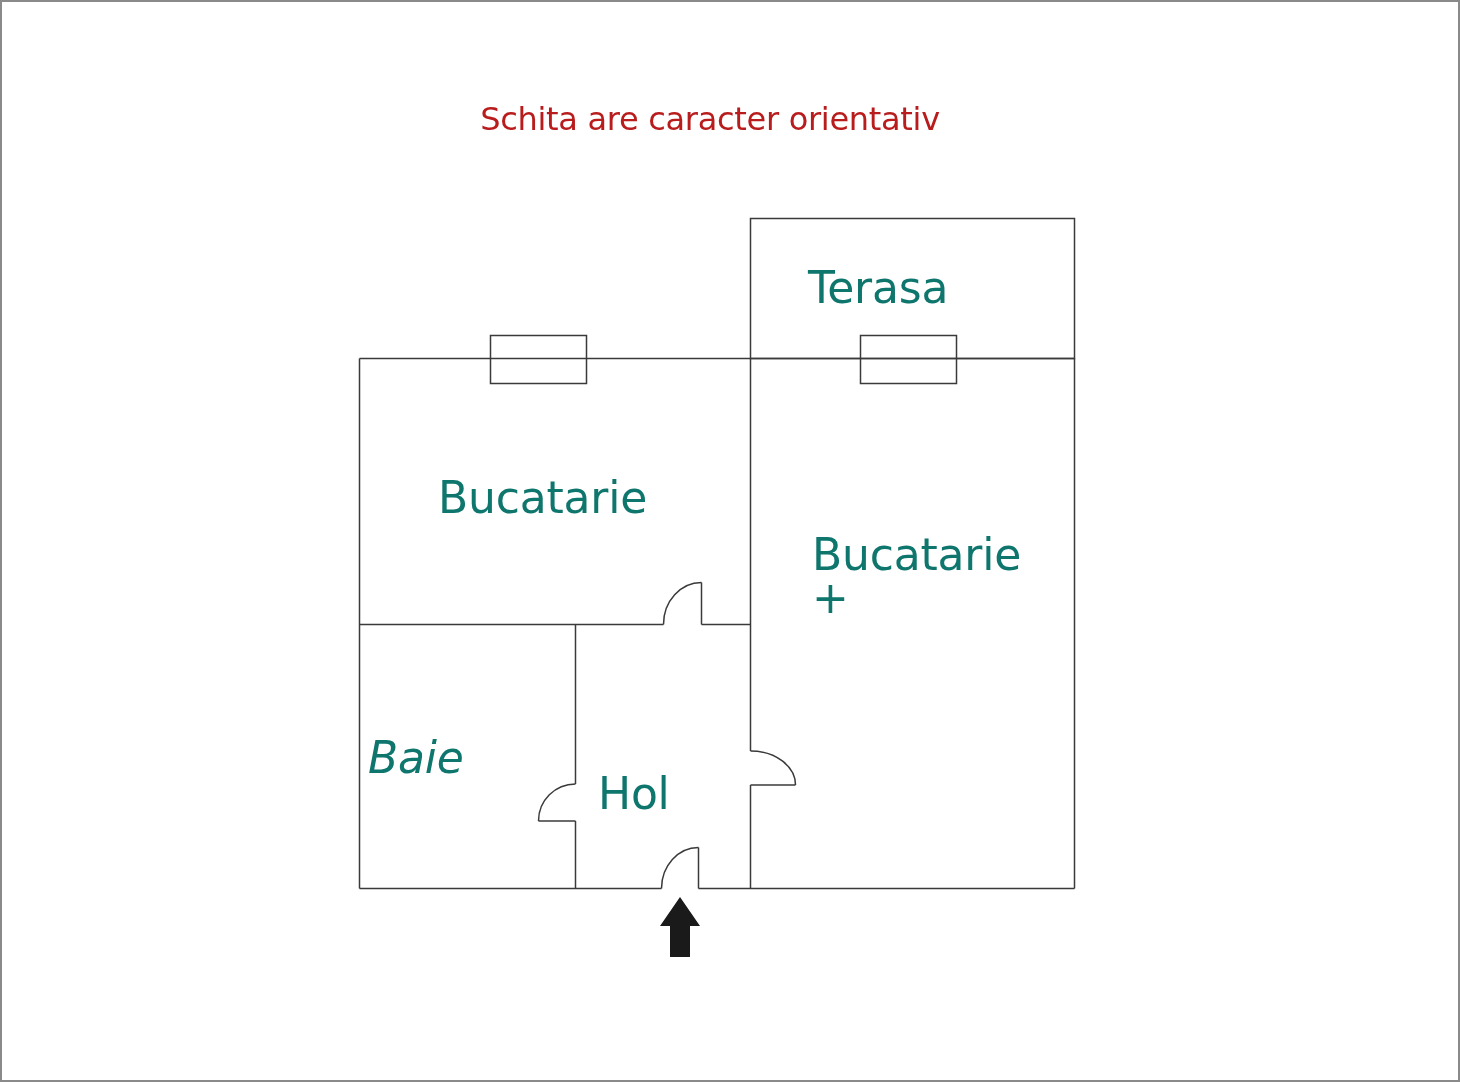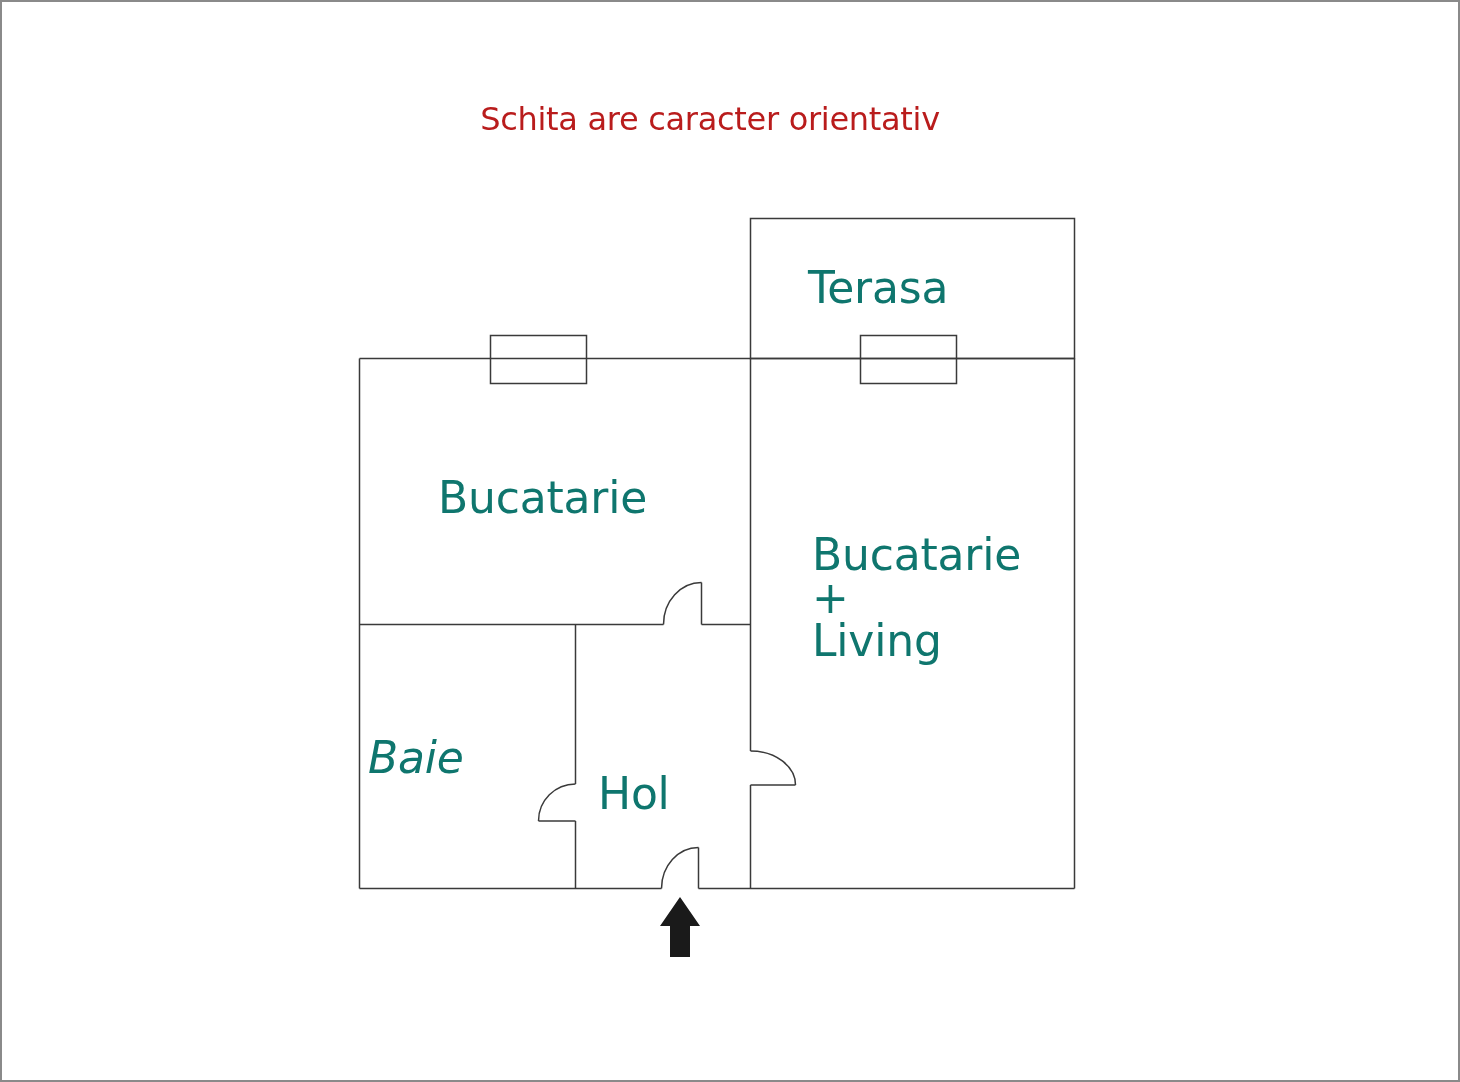--- a/index.html
+++ b/index.html
@@ -68,18 +68,17 @@
   <polygon fill="#1a1a1a" points="680,897 700,926 690,926 690,957 670,957 670,926 660,926"></polygon>
 </svg>
 
 <div class="label" style="left:808px; top:266px; width:200px;">Terasa</div>
 
 <div class="label" style="left:438px; top:476px; width:200px;">Bucatarie</div>
 
 <div style="position:absolute; left:812px; top:533px; width:200px;">
   <div class="label" style="position:static; width:200px;">Bucatarie</div>
   <div class="label" style="position:static; width:190px;">+</div>
-  <div class="label" style="position:static; width:198px;">Living</div>
 </div>
 
 <div class="label" style="left:368px; top:736px; width:160px;font-style:italic;">Baie</div>
 
 <div class="label" style="left:598px; top:772px; width:120px;">Hol</div>
 
 </body></html>

